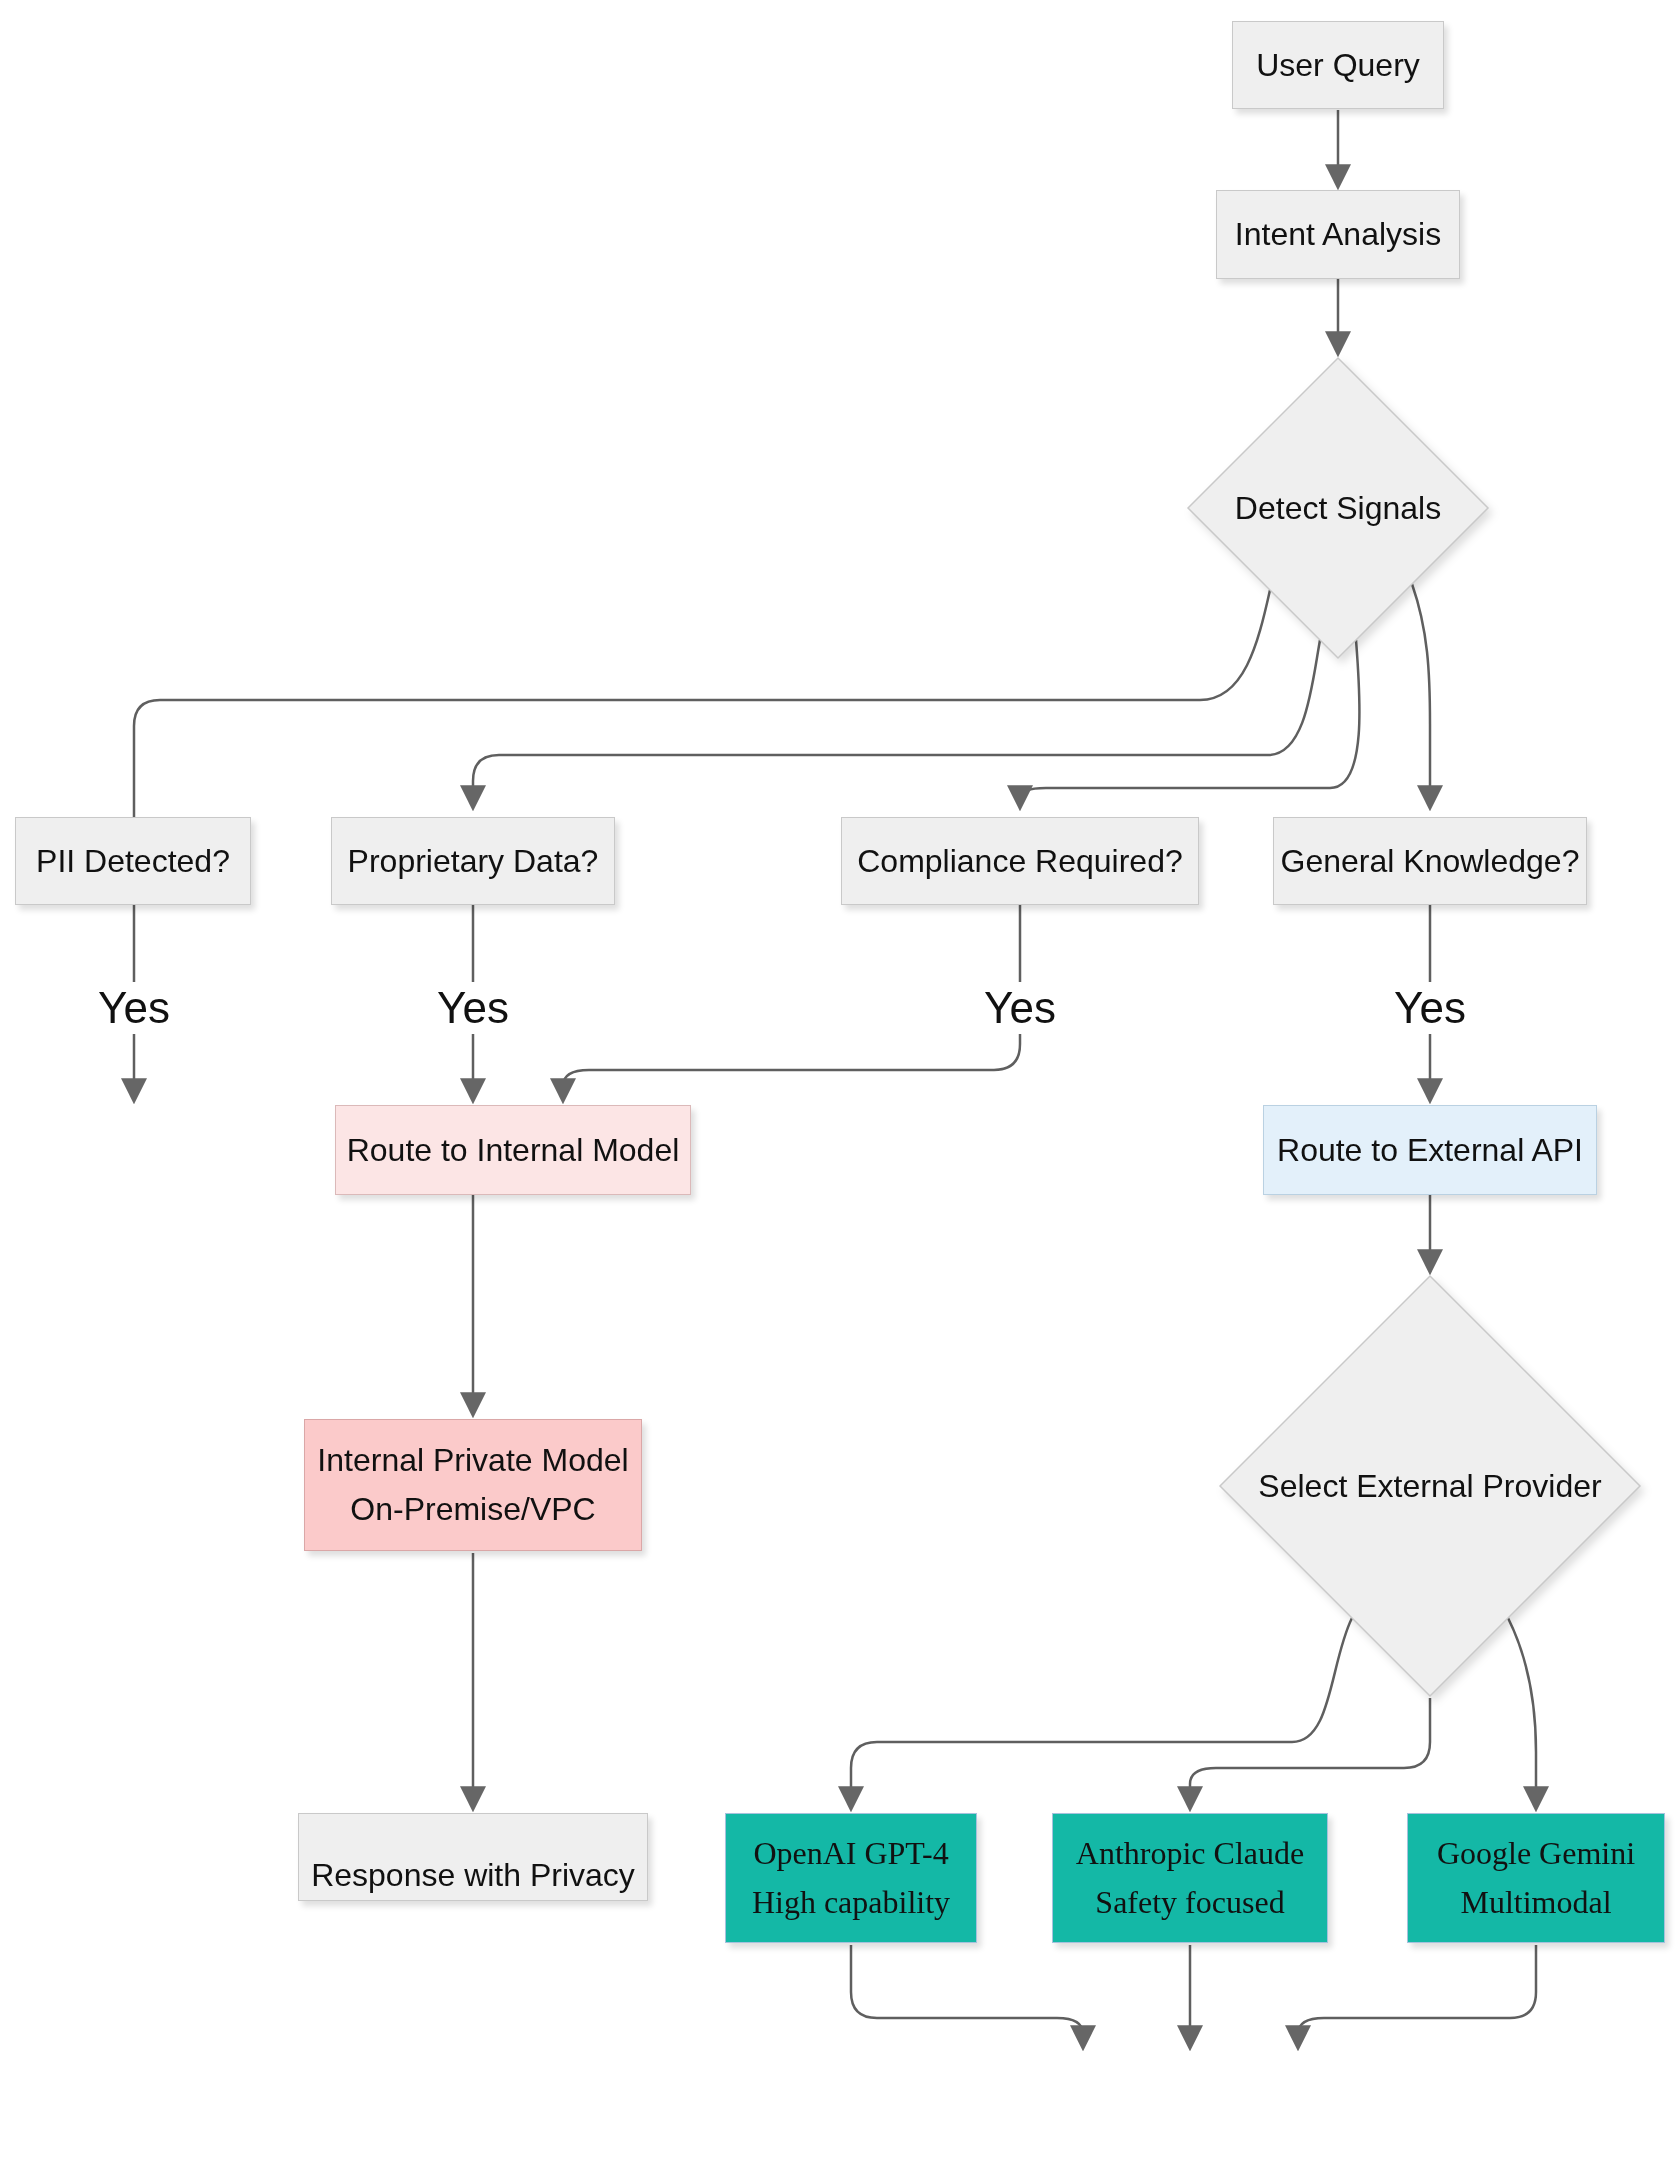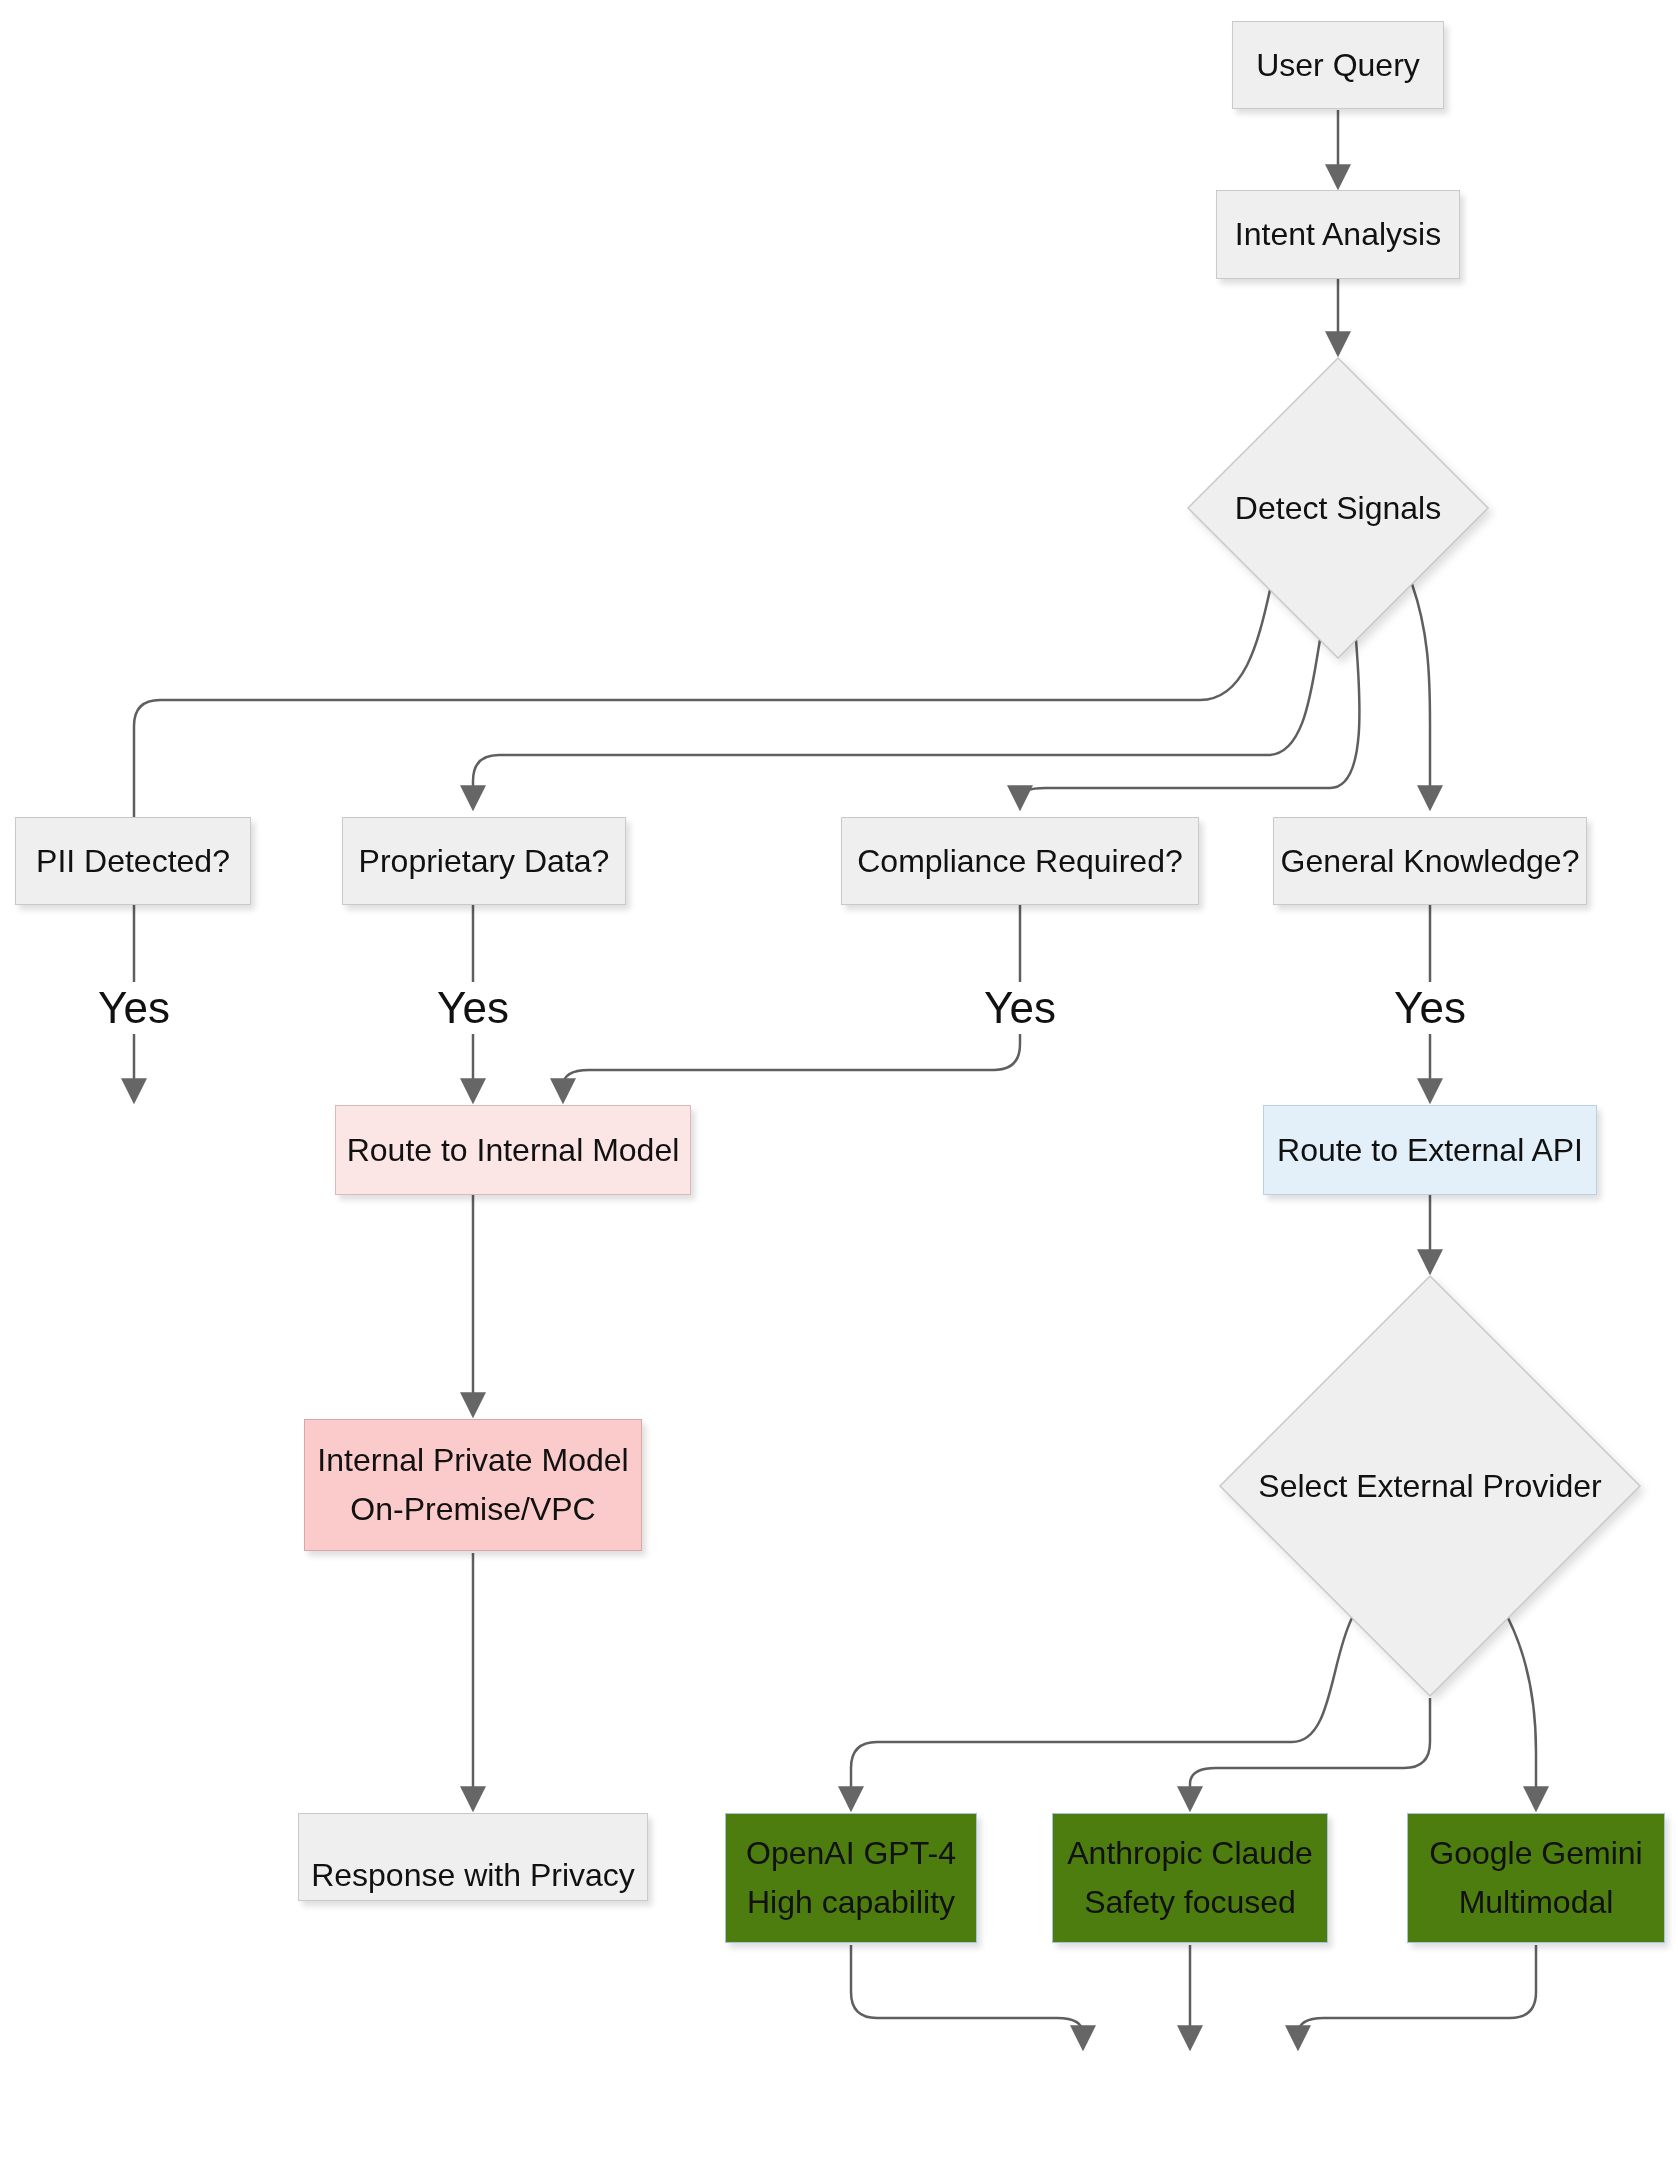--- a/index.html
+++ b/index.html
@@ -18,21 +18,21 @@
     position:absolute;z-index:2;
     display:flex;flex-direction:column;align-items:center;justify-content:center;
     text-align:center;font-size:32px;line-height:49px;
     background:#efefef;border:1px solid #c9c9c9;
     box-shadow:4px 5px 6px rgba(0,0,0,0.13);
     box-sizing:border-box;
   }
   .node.pink  {background:#fce5e5;border-color:#dbb9b9;margin-left:40px;}
   .node.red   {background:#fbcaca;border-color:#daa7a7;}
   .node.blue  {background:#e3f0fa;border-color:#bad1e2;}
-  .node.blue2 {background:#4d7c0f;border-color:#a5c2dd;}
+  .node.blue2 {background:#14b8a6;border-color:#a5c2dd;font-family:Liberation Serif, serif;}
   .diamond-label{
     position:absolute;z-index:3;display:flex;align-items:center;justify-content:center;
     text-align:center;font-size:32px;background:transparent;
   }
   .edge-label{
     position:absolute;z-index:4;transform:translate(-50%,-50%);
     background:#ffffff;padding:1px 9px;font-size:44px;
   }
 </style>
 </head>
@@ -85,21 +85,21 @@
   </div>
 
   <div class="diamond-label" style="left:1188px;top:458px;width:300px;height:100px;">
     <span>Detect Signals</span>
   </div>
 
   <div class="node" style="left:15px;top:817px;width:236px;height:88px;">
     <span>PII Detected?</span>
   </div>
 
-  <div class="node" style="left:331px;top:817px;width:284px;height:88px;margin-left:11px;">
+  <div class="node" style="left:331px;top:817px;width:284px;height:88px;">
     <span>Proprietary Data?</span>
   </div>
 
   <div class="node" style="left:841px;top:817px;width:358px;height:88px;">
     <span>Compliance Required?</span>
   </div>
 
   <div class="node" style="left:1273px;top:817px;width:314px;height:88px;">
     <span>General Knowledge?</span>
   </div>

